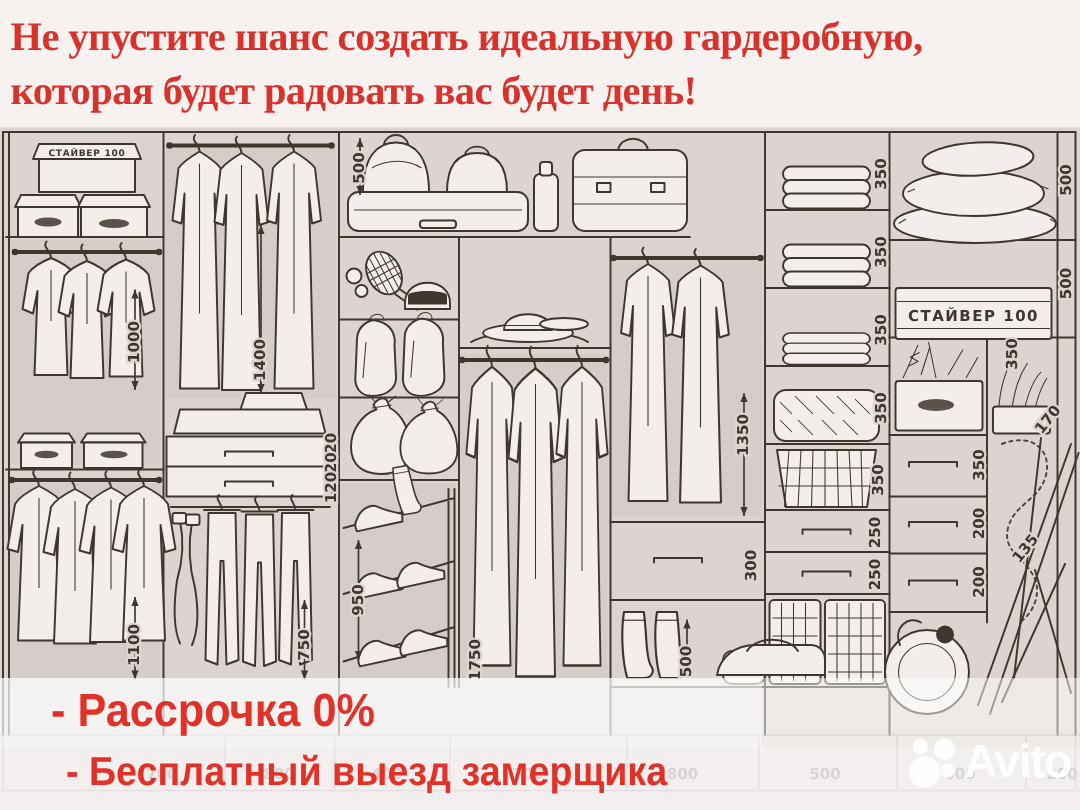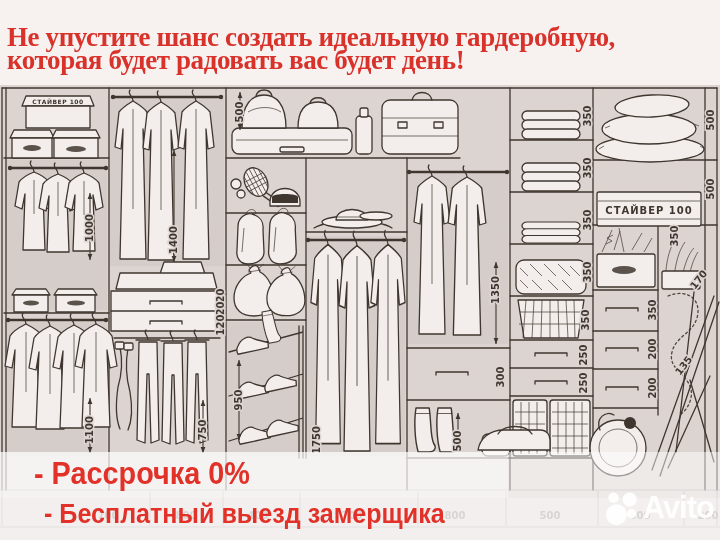--- a/index.html
+++ b/index.html
@@ -3,21 +3,21 @@
 <meta charset="utf-8">
 <style>
   html,body{margin:0;padding:0;background:#888;}
   .stage{position:relative;width:720px;height:540px;overflow:hidden;
          background:#dcd4d1;font-family:"Liberation Sans",sans-serif;}
   
   .header{position:absolute;top:0;left:0;width:720px;height:85px;background:#f7f1f0;}
   .header .hl{position:absolute;left:7px;white-space:nowrap;
               font-family:"Liberation Serif",serif;font-weight:bold;
               font-size:27px;letter-spacing:-0.4px;color:var(--red-h,#d8322b);}
-  .header .l1{top:9px;margin-top:13px;}
+  .header .l1{top:9px;}
   .header .l2{top:45px;}
   
   #sketch-svg{position:absolute;top:85px;left:0;}
   .ln{stroke:var(--ink,#3f362f);stroke-width:1.3;fill:none;stroke-linecap:round;stroke-linejoin:round;}
   .thin{stroke:var(--ink,#3f362f);stroke-width:0.7;fill:none;}
   .rod{stroke:var(--ink,#3f362f);stroke-width:2.6;fill:none;stroke-linecap:round;}
   .cloth{fill:#f3eeeb;stroke:var(--ink,#3f362f);stroke-width:1.3;stroke-linejoin:round;}
   .shade{fill:#c9bfbc;opacity:.35;stroke:none;}
   .inkfill{fill:var(--ink,#3f362f);stroke:none;}
   .dim-line{stroke:var(--ink,#3f362f);stroke-width:1.1;}

